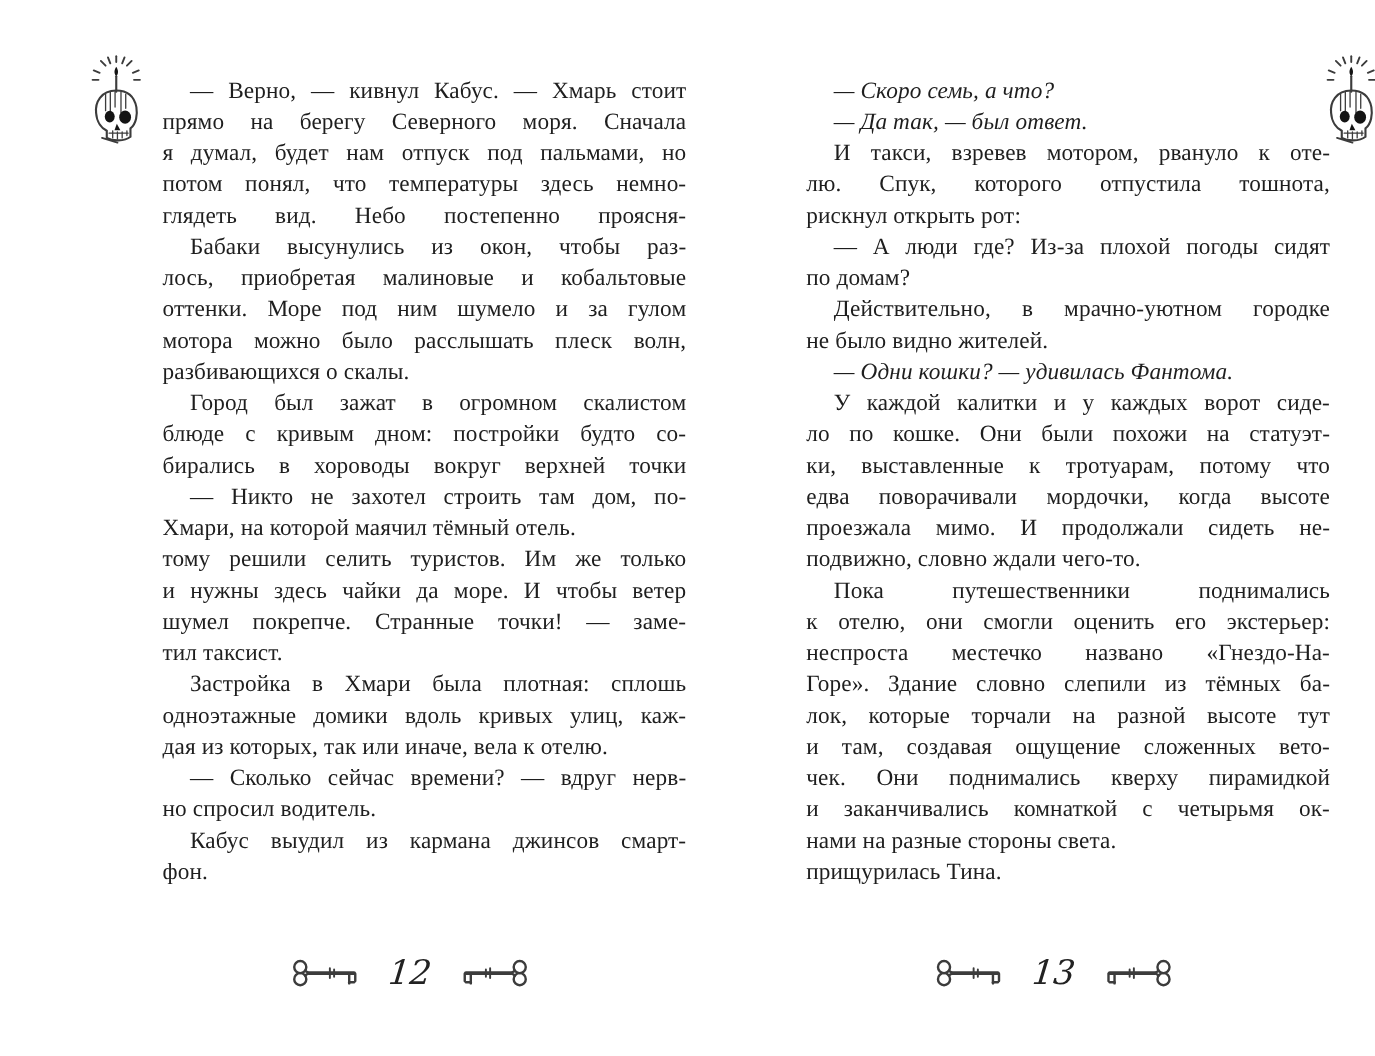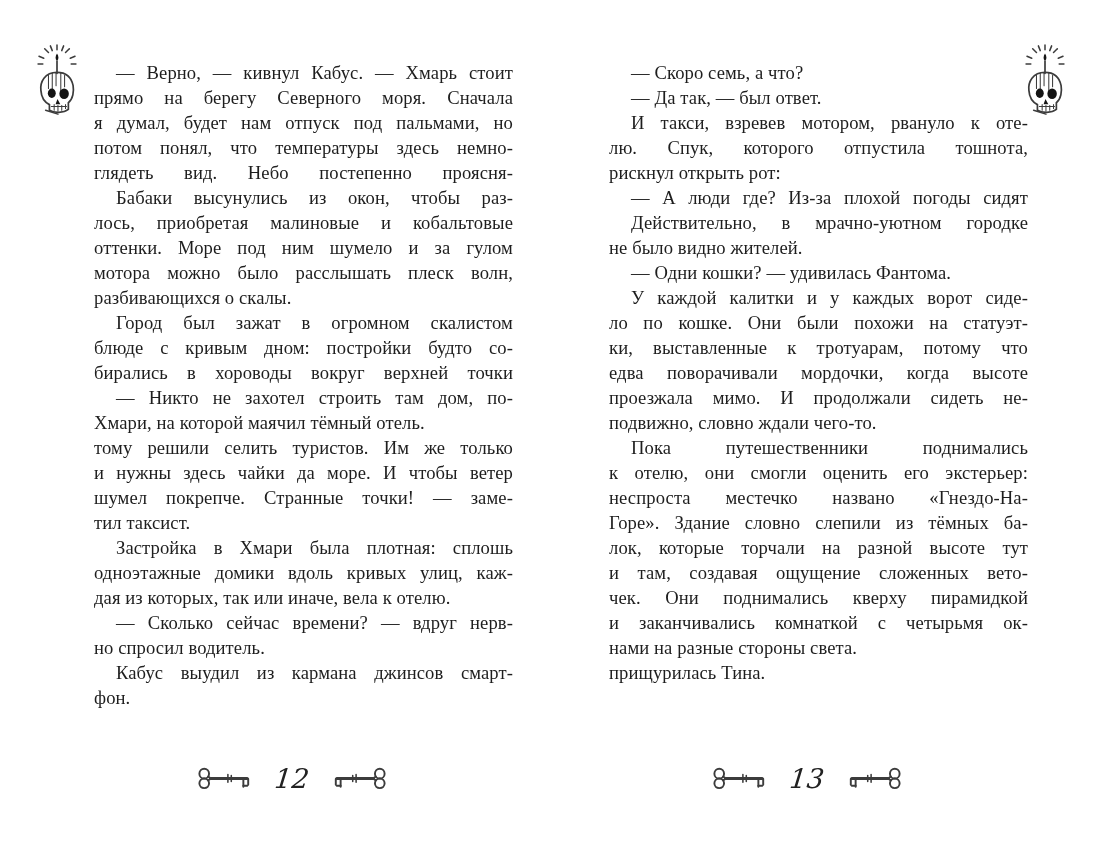--- a/index.html
+++ b/index.html
@@ -5,21 +5,21 @@
   html, body { margin: 0; padding: 0; }
   body {
     width: 1100px; height: 845px;
     background: #ffffff;
     position: relative;
     overflow: hidden;
     font-family: "Liberation Serif", serif;
     color: #1e1e1e;
   }
   .spread { position: absolute; inset: 0; }
-  .page { position: absolute; top: 0; width: 550px; height: 710px; }
+  .page { position: absolute; top: 0; width: 550px; height: 710px; margin-left: 36px; }
   .page-left  { left: 0; }
   .page-right { left: 550px; }
 
   .corner-ornament {
     position: absolute; top: 44px;
     width: 58px; height: 72px;
   }
   .page-left  .corner-ornament { left: 28px; }
   .page-right .corner-ornament { left: 466px; }
 
@@ -29,21 +29,21 @@
     width: 419px;
     font-size: 18.6px;
     line-height: 25px;
     letter-spacing: 0.1px;
   }
   .page-left  .text-block { left: 94px; }
   .page-right .text-block { left: 59px; }
 
   .line { text-align: justify; text-align-last: justify; white-space: normal; }
   .line.f { text-indent: 22px; }
-  .line.s { text-indent: 22px; text-align: left; text-align-last: left; }
+  .line.s { text-indent: 22px; text-align: left; text-align-last: left; font-style: italic; }
   .line.l { text-align: left; text-align-last: left; }
 
   .footer {
     position: absolute;
     top: 762px;
     width: 240px;
     display: flex;
     align-items: center;
     justify-content: center;
     gap: 16px;
@@ -186,20 +186,21 @@
       <use href="#skull-candle"></use>
     </svg>
 
     <div class="text-block">
         <div class="line s">— Скоро семь, а что?</div>
         <div class="line s">— Да так, — был ответ.</div>
         <div class="line f">И такси, взревев мотором, рвануло к оте-</div>
         <div class="line m">лю. Спук, которого отпустила тошнота,</div>
         <div class="line l">рискнул открыть рот:</div>
         <div class="line f">— А люди где? Из-за плохой погоды сидят</div>
+        <div class="line l">по домам?</div>
         <div class="line f">Действительно, в мрачно-уютном городке</div>
         <div class="line l">не было видно жителей.</div>
         <div class="line s">— Одни кошки? — удивилась Фантома.</div>
         <div class="line f">У каждой калитки и у каждых ворот сиде-</div>
         <div class="line m">ло по кошке. Они были похожи на статуэт-</div>
         <div class="line m">ки, выставленные к тротуарам, потому что</div>
         <div class="line m">едва поворачивали мордочки, когда высоте</div>
         <div class="line m">проезжала мимо. И продолжали сидеть не-</div>
         <div class="line l">подвижно, словно ждали чего-то.</div>
         <div class="line f">Пока путешественники поднимались</div>

